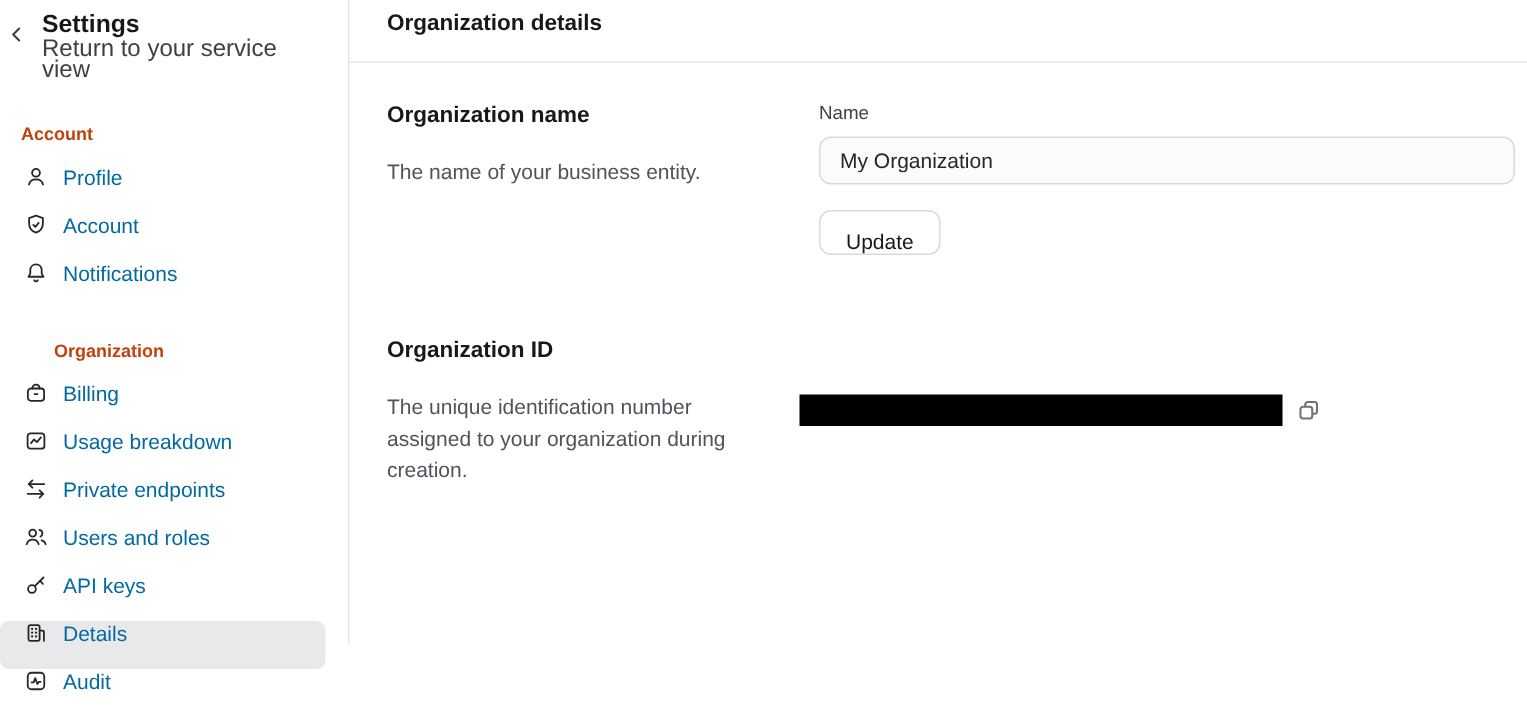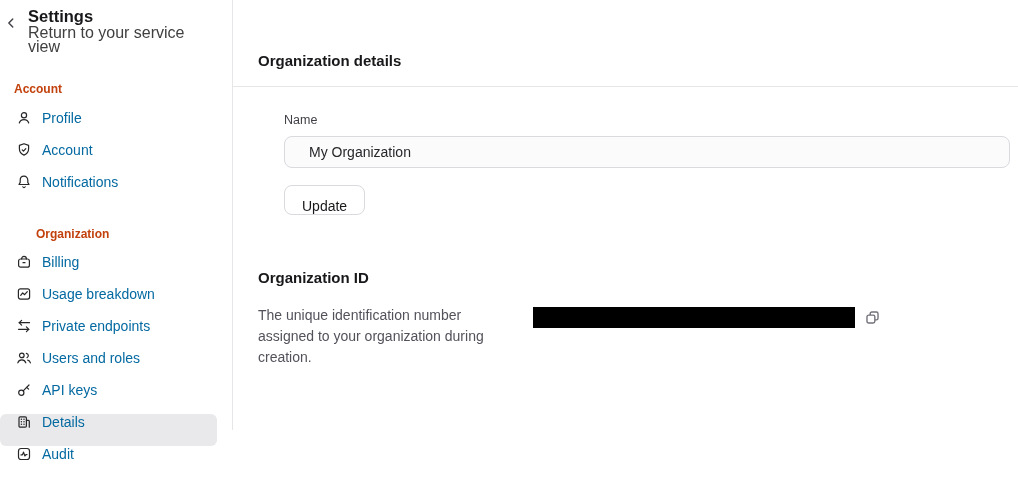--- a/index.html
+++ b/index.html
@@ -46,21 +46,21 @@
   }
   .nav-item.selected { background: #e9e9eb; }
   .nav-item .icn {
     width: 16px; height: 16px; margin-right: 10px;
     color: #27272a; flex: 0 0 16px;
     display: inline-flex; align-items: center; justify-content: center;
   }
   .icn svg { display: block; }
 
   
-  .main { flex: 1 1 auto; display: flex; flex-direction: column; margin-top: 45px; }
+  .main { flex: 1 1 auto; display: flex; flex-direction: column; }
   .main-header {
     height: 42px; flex: 0 0 42px;
     border-bottom: 1px solid #e6e6e9;
     padding: 7px 0 0 25px;
   }
   .main-title { font-size: 15px; line-height: 18px; font-weight: 700; color: #18181b; }
 
   .content { padding: 26px 8px 0 25px; }
   .row { display: flex; align-items: flex-start; }
   .row-id { margin-top: 54px; }
@@ -69,21 +69,21 @@
 
   .block-heading { font-size: 15px; line-height: 18px; font-weight: 700; color: #18181b; }
   .block-desc { font-size: 14px; line-height: 21px; color: #52525b; margin-top: 18px; }
 
   .field-label { display: block; font-size: 12.5px; line-height: 15px; color: #3f3f46; }
   .text-input {
     margin-top: 8px;
     width: 100%; height: 32px;
     border: 1px solid #d9d9de; border-radius: 8px;
     background: #fbfbfc;
-    padding: 0 24px;
+    padding: 0 13px;
     font-family: "Liberation Sans", sans-serif;
     font-size: 14px; color: #27272a;
     outline: none;
   }
   .update-btn {
     margin-top: 17px;
     height: 30px; padding: 12px 17px;
     background: #ffffff;
     border: 1px solid #d9d9de; border-radius: 8px;
     font-family: "Liberation Sans", sans-serif;
@@ -225,20 +225,24 @@
   </aside>
 
   <main class="main">
     <div class="main-header">
       <div class="main-title">Organization details</div>
     </div>
 
     <div class="content">
 
       <section class="row">
+        <div class="col-left">
+          <h2 class="block-heading">Organization name</h2>
+          <p class="block-desc">The name of your business entity.</p>
+        </div>
         <div class="col-right">
           <label class="field-label">Name</label>
           <input class="text-input" type="text" value="My Organization" style="">
           <div>
             <button class="update-btn">Update</button>
           </div>
         </div>
       </section>
 
       <section class="row row-id">

